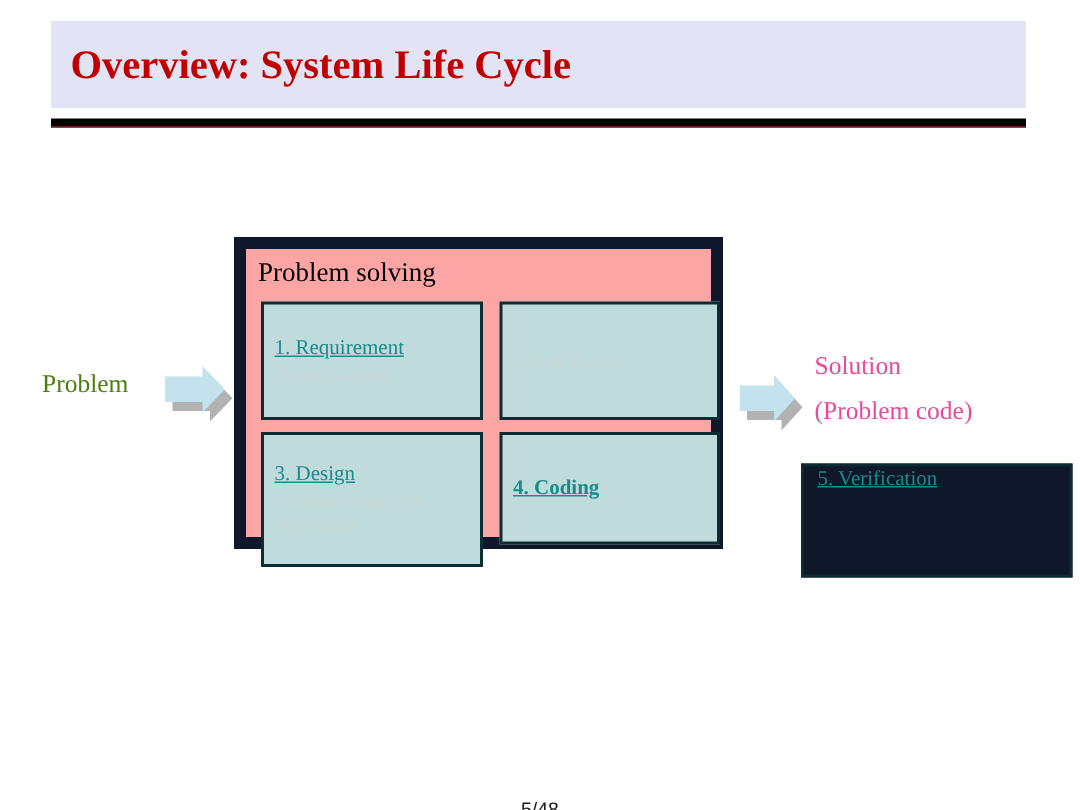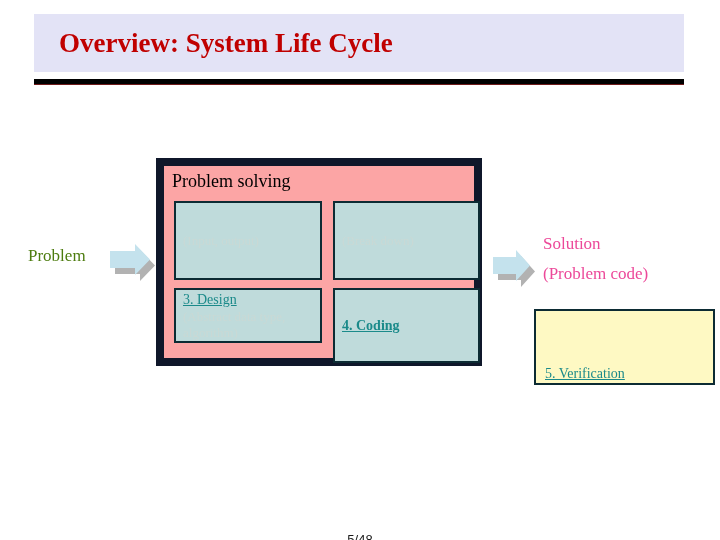--- a/index.html
+++ b/index.html
@@ -11,21 +11,21 @@
     overflow: hidden;
   }
 
   
   .title-box {
     position: absolute; left: 34px; top: 14px;
     width: 650px; height: 58px;
     background: #E3E3F6;
   }
   .title-text {
-    margin: 0; padding-left: 25px;
+    margin: 0; padding-left: 13px;
     line-height: 58px;
     font-size: 27px; font-weight: bold;
     color: #C00000;
     white-space: nowrap;
   }
   .title-rule {
     position: absolute; left: 34px; top: 79px;
     width: 650px; height: 5px;
     background: #000000;
     border-bottom: 1px solid #6e1a1a;
@@ -48,21 +48,21 @@
   .step-box {
     position: absolute;
     background: #BFDBDB;
     border: 2px solid #0c2b33;
     box-sizing: border-box;
     display: flex; flex-direction: column; justify-content: center;
     padding-left: 7px; padding-right: 4px;
   }
   .step-1 { left: 10px;  top: 35px;  width: 148px; height: 79px; }
   .step-2 { left: 169px; top: 35px;  width: 147px; height: 79px; }
-  .step-3 { left: 10px;  top: 122px; width: 148px; height: 55px; }
+  .step-3 { left: 10px;  top: 122px; width: 148px; height: 90px; }
   .step-4 { left: 169px; top: 122px; width: 147px; height: 75px; font-weight: bold; }
 
   .step-heading {
     font-size: 14px; line-height: 18px;
     color: #1B8A8A;
     text-decoration: underline;
   }
   .step-detail {
     font-size: 13px; line-height: 16px;
     color: #C9D9D5;
@@ -80,24 +80,24 @@
   .solution-label div { white-space: nowrap; }
 
   .arrow { position: absolute; }
   .arrow-left  { left: 110px; top: 243px; }
   .arrow-right { left: 493px; top: 249px; }
 
   
   .verify-box {
     position: absolute; left: 534px; top: 309px;
     width: 181px; height: 76px;
-    background: #fef9c3;
+    background: #0f172a;
     border: 2px solid #0c2b33;
     box-sizing: border-box;
-    display: flex; flex-direction: column; justify-content: flex-end;
+    display: flex; flex-direction: column; justify-content: flex-start;
     padding-left: 9px;
   }
 
   .page-number {
     position: absolute; left: 0; top: 496px;
     width: 100%; text-align: center;
     font-family: "Liberation Sans", "DejaVu Sans", sans-serif;
     font-size: 13px; color: #1a1a1a; margin-top: 36px;
   }
 </style>
@@ -113,20 +113,21 @@
 
 <svg class="arrow arrow-left" width="48" height="44" viewBox="0 0 48 44">
   <path d="M0 8 L25 8 L25 1 L40 16.5 L25 32 L25 25 L0 25 Z" transform="translate(5,6)" fill="#B2B2B2"></path>
   <path d="M0 8 L25 8 L25 1 L40 16.5 L25 32 L25 25 L0 25 Z" fill="#C4E2ED"></path>
 </svg>
 
 <div class="ps-box">
   <span class="ps-title">Problem solving</span>
 
   <div class="step-box step-1">
+    <span class="step-heading">1. Requirement</span>
     <span class="step-detail">(Input, output)</span>
   </div>
 
   <div class="step-box step-2">
     <span class="step-detail">(Break down)</span>
   </div>
 
   <div class="step-box step-3">
     <span class="step-heading">3. Design</span>
     <span class="step-detail">(Abstract data type, algorithm)</span>

